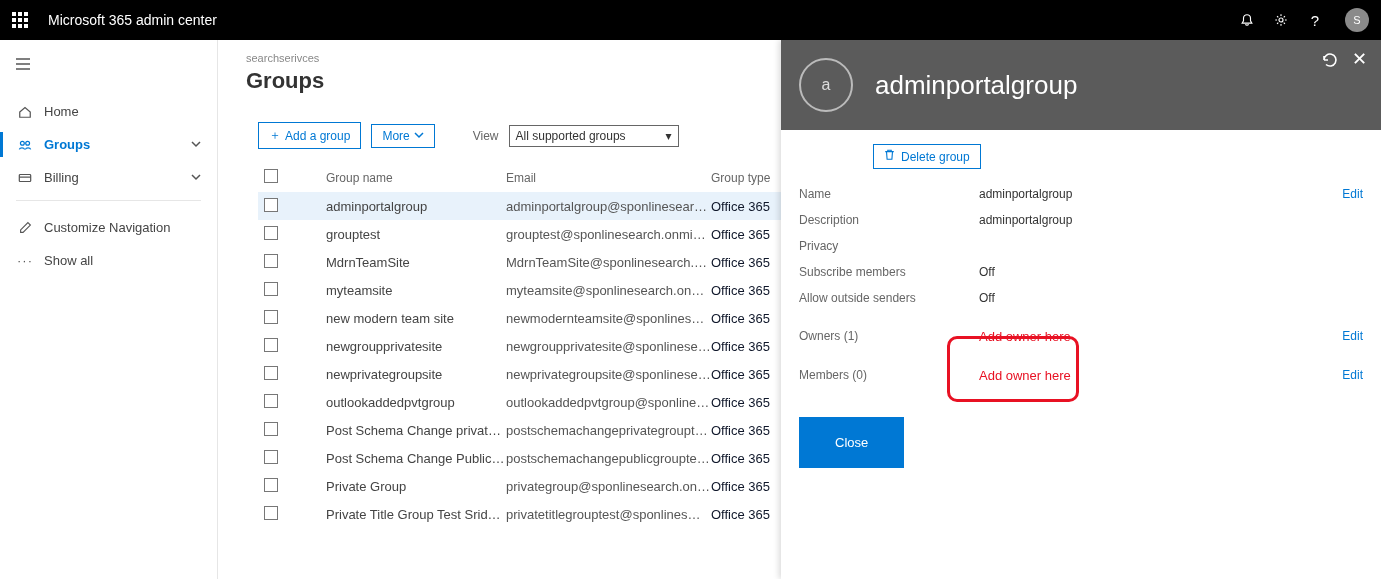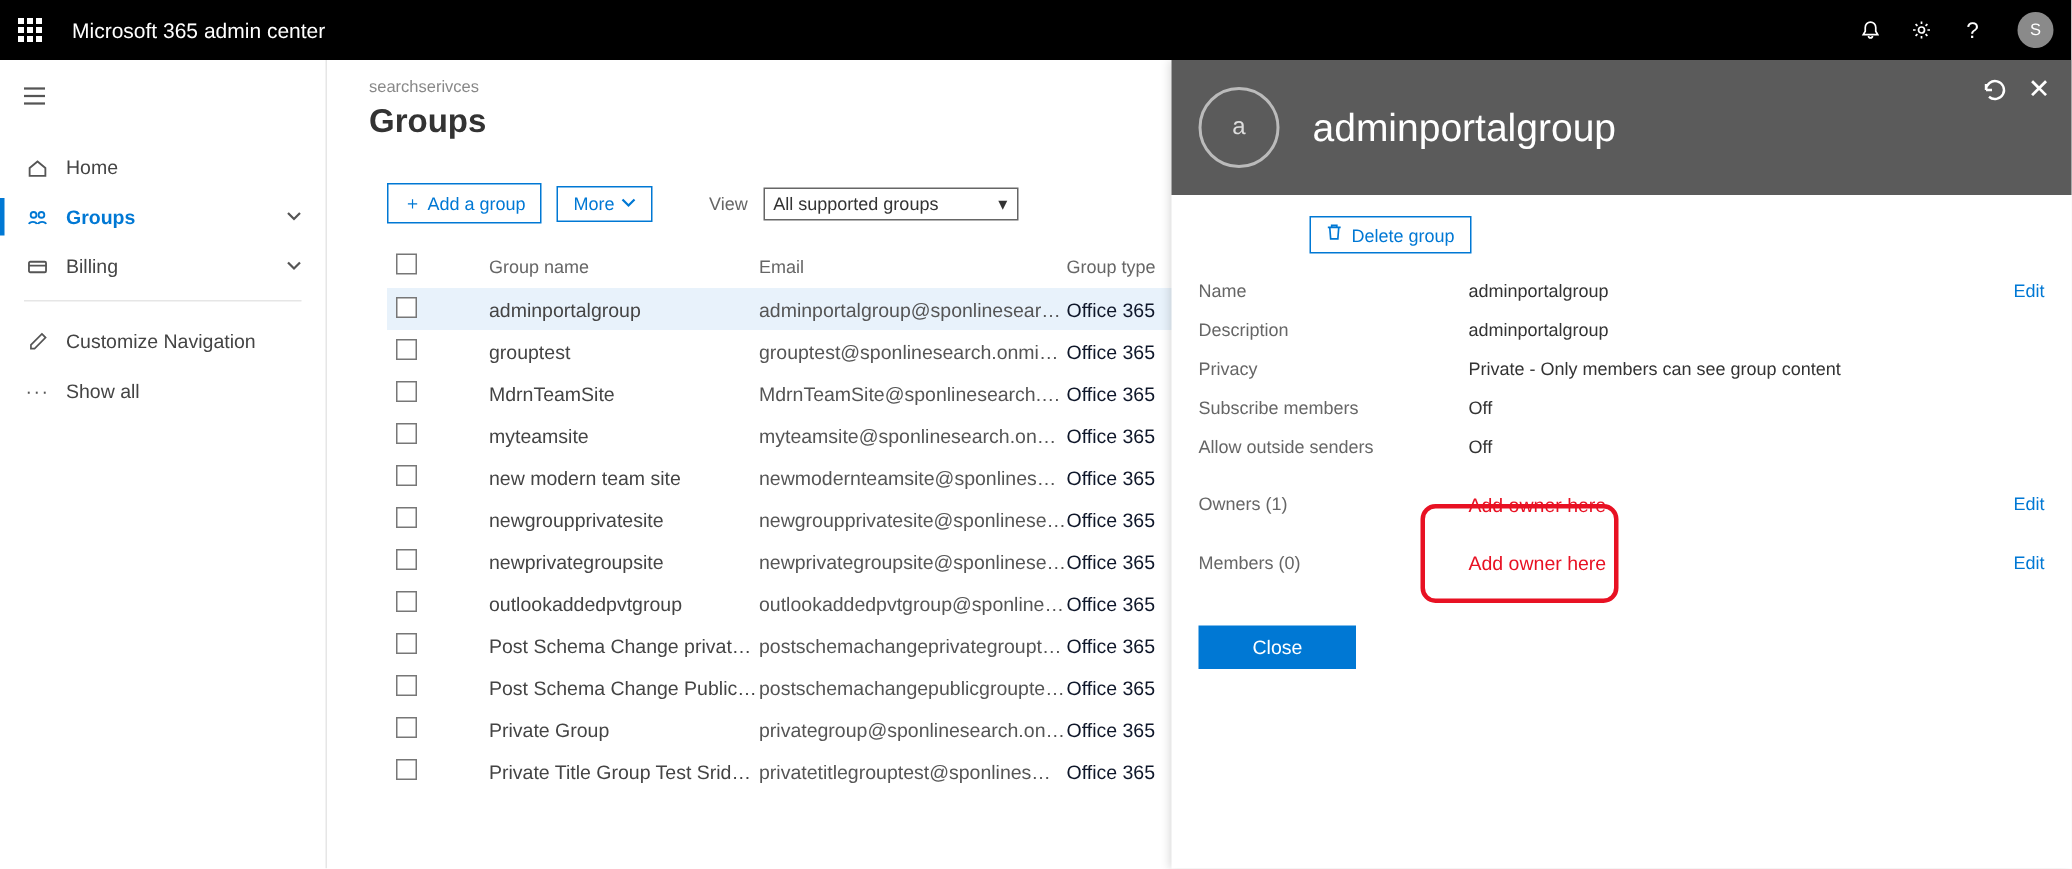--- a/index.html
+++ b/index.html
@@ -67,21 +67,21 @@
   .delete-btn { border:1px solid #0078d4; color:#0078d4; background:#fff; padding:4px 10px; font-size:12px; cursor:pointer; display:inline-flex; align-items:center; gap:6px; }
 
   .field-row { display:flex; align-items:flex-start; padding:6px 0; font-size:12px; }
   .field-label { width:180px; color:#666; }
   .field-value { flex:1; color:#333; word-break:break-word; }
   .field-edit { color:#0078d4; cursor:pointer; margin-left:10px; }
 
   .annotation-box { position:absolute; border:3px solid #e81123; border-radius:10px; pointer-events:none; }
   .annotation-text { color:#e81123; font-size:13px; }
 
-  .close-btn { background:#0078d4; color:#fff; border:none; padding:7px 36px; font-size:13px; margin-top:28px; cursor:pointer; }
+  .close-btn { background:#0078d4; color:#fff; border:none; padding:18px 36px; font-size:13px; margin-top:28px; cursor:pointer; }
 </style>
 </head>
 <body>
 
 <div class="topbar">
   <span class="waffle">
     <svg viewBox="0 0 16 16" fill="#fff">
         <rect x="0" y="0" width="4" height="4"></rect>
         <rect x="6" y="0" width="4" height="4"></rect>
         <rect x="12" y="0" width="4" height="4"></rect>
@@ -324,21 +324,20 @@
       <div class="field-label">Name</div>
       <div class="field-value">adminportalgroup</div>
       <div class="field-edit">Edit</div>
     </div>
     <div class="field-row">
       <div class="field-label">Description</div>
       <div class="field-value">adminportalgroup</div>
     </div>
     <div class="field-row">
       <div class="field-label">Privacy</div>
-      <div class="field-value">Private - Only members can see group content</div>
     </div>
     <div class="field-row">
       <div class="field-label">Subscribe members</div>
       <div class="field-value">Off</div>
     </div>
     <div class="field-row">
       <div class="field-label">Allow outside senders</div>
       <div class="field-value">Off</div>
     </div>
 

